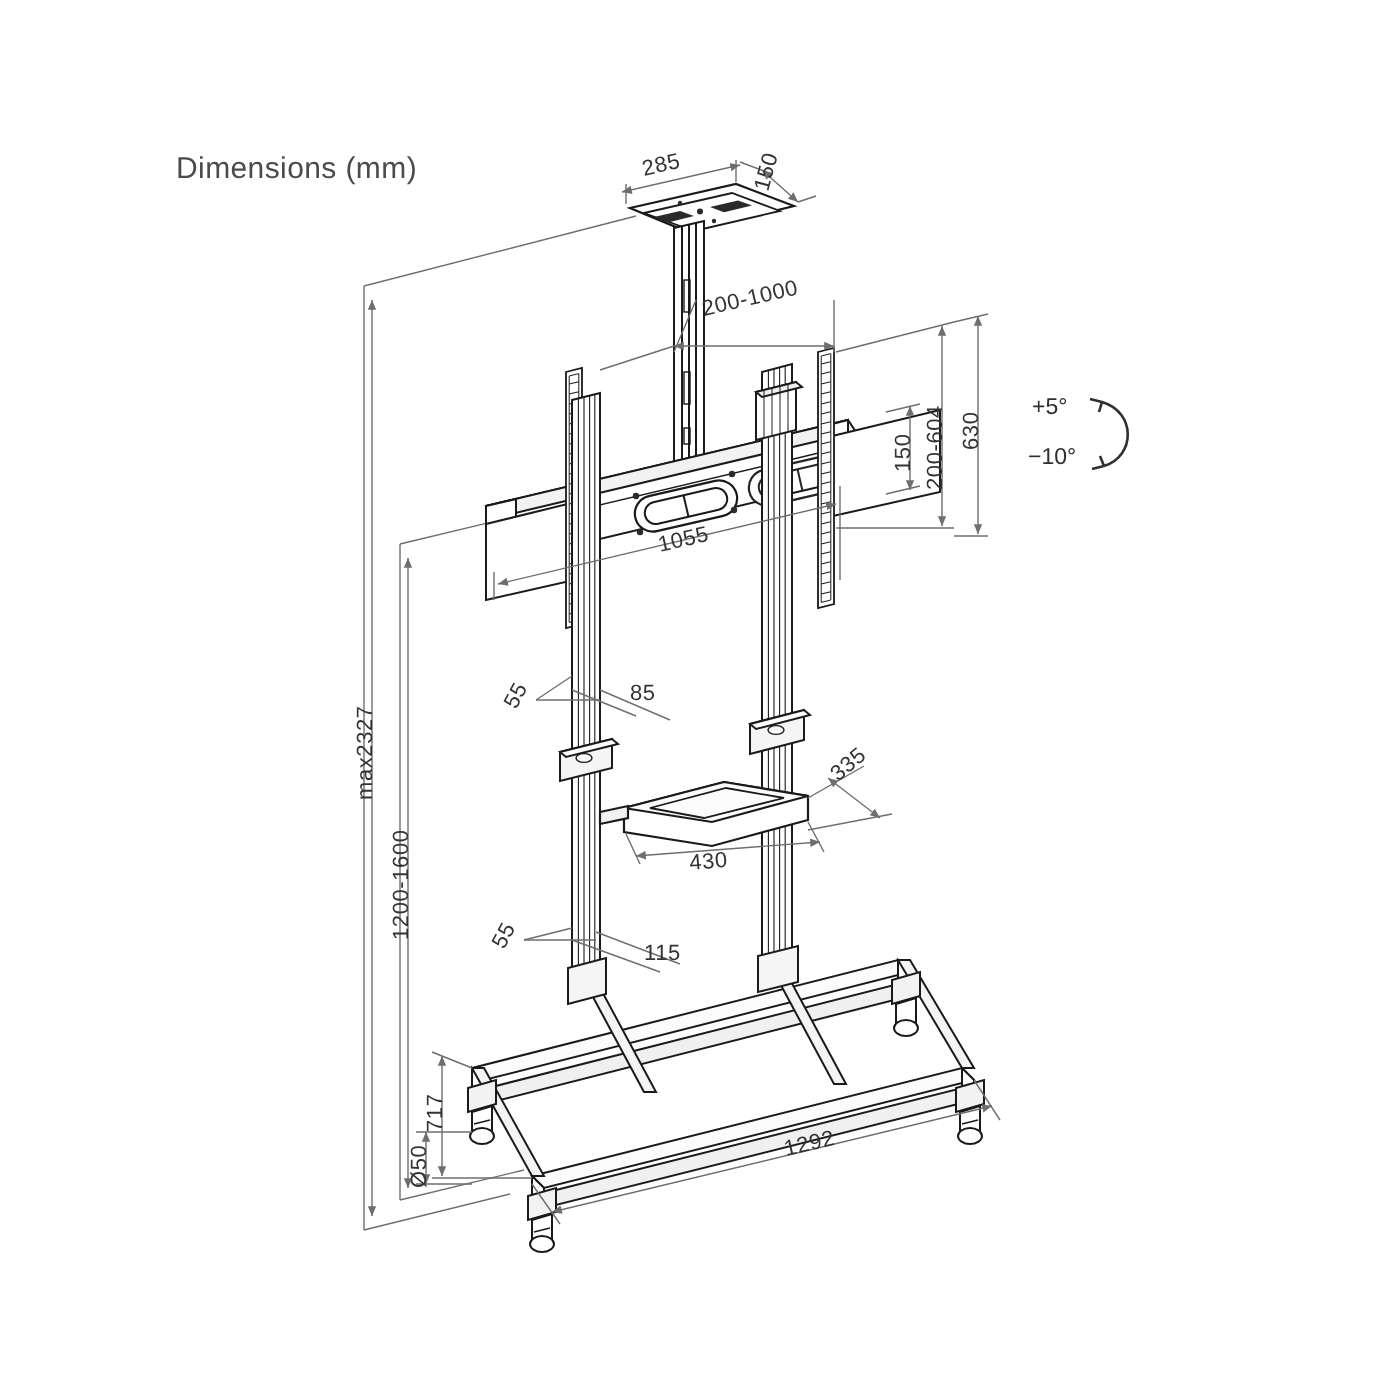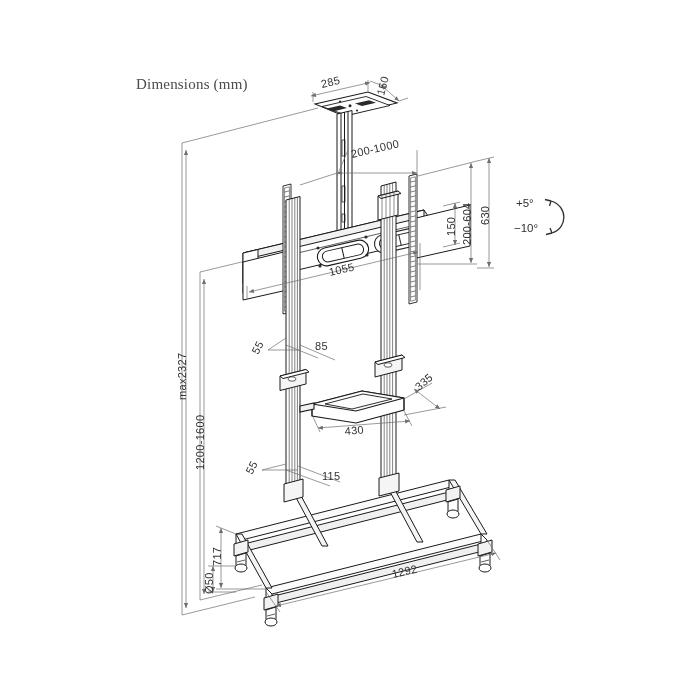--- a/index.html
+++ b/index.html
@@ -21,23 +21,22 @@
     width: 700px;
     height: 700px;
   }
   #title {
     position: absolute;
     left: 88px;
     top: 76px;
     font-size: 15px;
     color: #4b4b4b;
     letter-spacing: 0.2px;
-    font-family: Liberation Serif, serif;
+    font-family: Liberation Sans, sans-serif;
     white-space: nowrap;
-    margin-left: 48px;
   }
   svg { display: block; }
   .dimtext {
     font-family: "Liberation Sans", sans-serif;
     font-size: 11px;
     fill: #333333;
     letter-spacing: 0.3px;
   }
   .angtext {
     font-family: "Liberation Sans", sans-serif;

